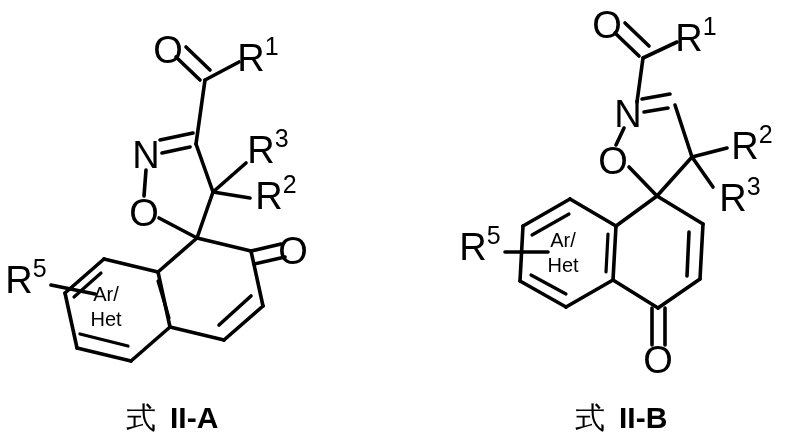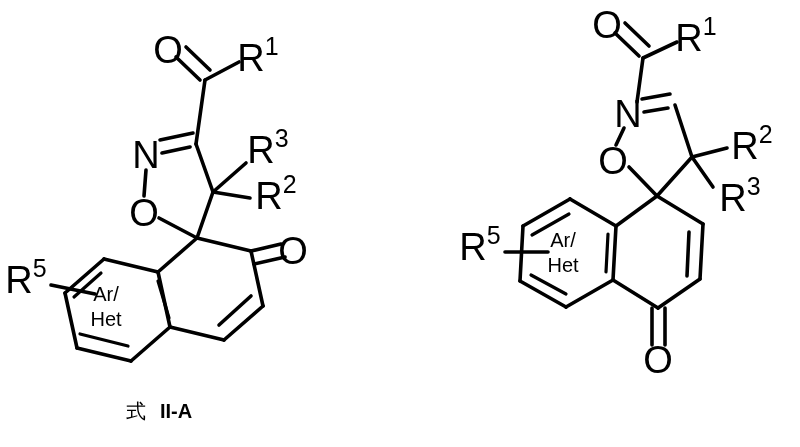--- a/index.html
+++ b/index.html
@@ -56,21 +56,21 @@
   .arhet-label {
     font-family: "Liberation Sans", sans-serif;
     font-size: 20px;
     fill: #000000;
     text-anchor: middle;
     dominant-baseline: central;
   }
   .caption {
     position: absolute;
     font-family: "Liberation Sans", sans-serif;
-    font-size: 20px;
+    font-size: 30px;
     color: #000000;
     white-space: nowrap;
   }
   .caption .cjk {
     font-family: "DejaVu Sans", sans-serif;
     font-weight: normal;
     margin-right: 14px;
   }
   .caption .code {
     font-weight: bold;
@@ -225,14 +225,17 @@
     <text class="r-label" x="80" y="247"><tspan>R</tspan><tspan class="r-sup" dy="-12">5</tspan></text>
 
     <text class="arhet-label" x="163" y="240">Ar/</text>
     <text class="arhet-label" x="163" y="265">Het</text>
   </svg>
 
   <div class="caption" style="left:126px; top:398px;">
     <span class="cjk">式</span><span class="code">II-A</span>
   </div>
 
+  <div class="caption" style="left:575px; top:398px;">
+    <span class="cjk">式</span><span class="code">II-B</span>
+  </div>
 
 </div>
 
 </body></html>

